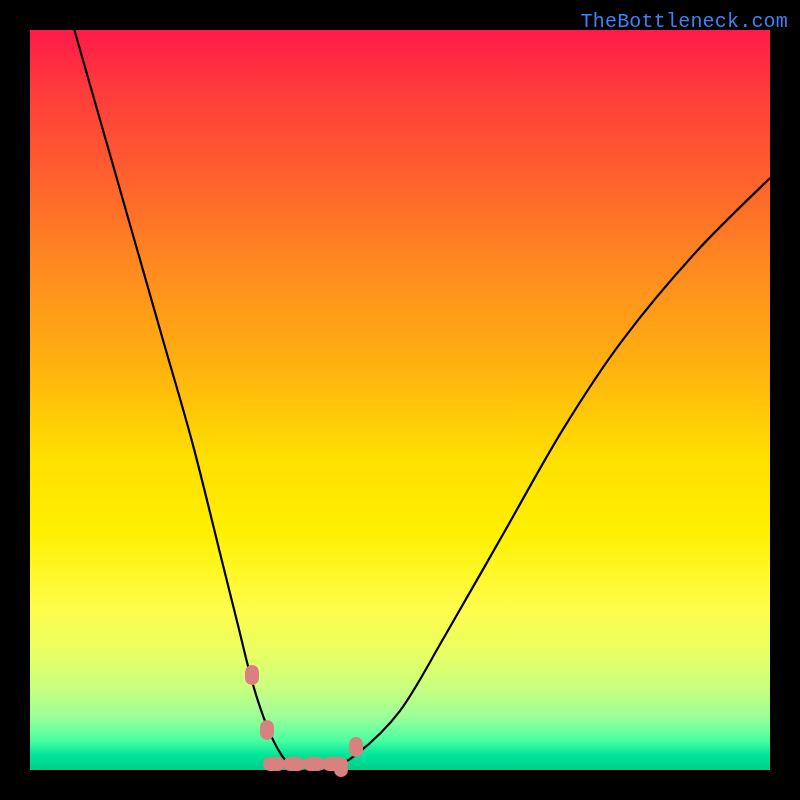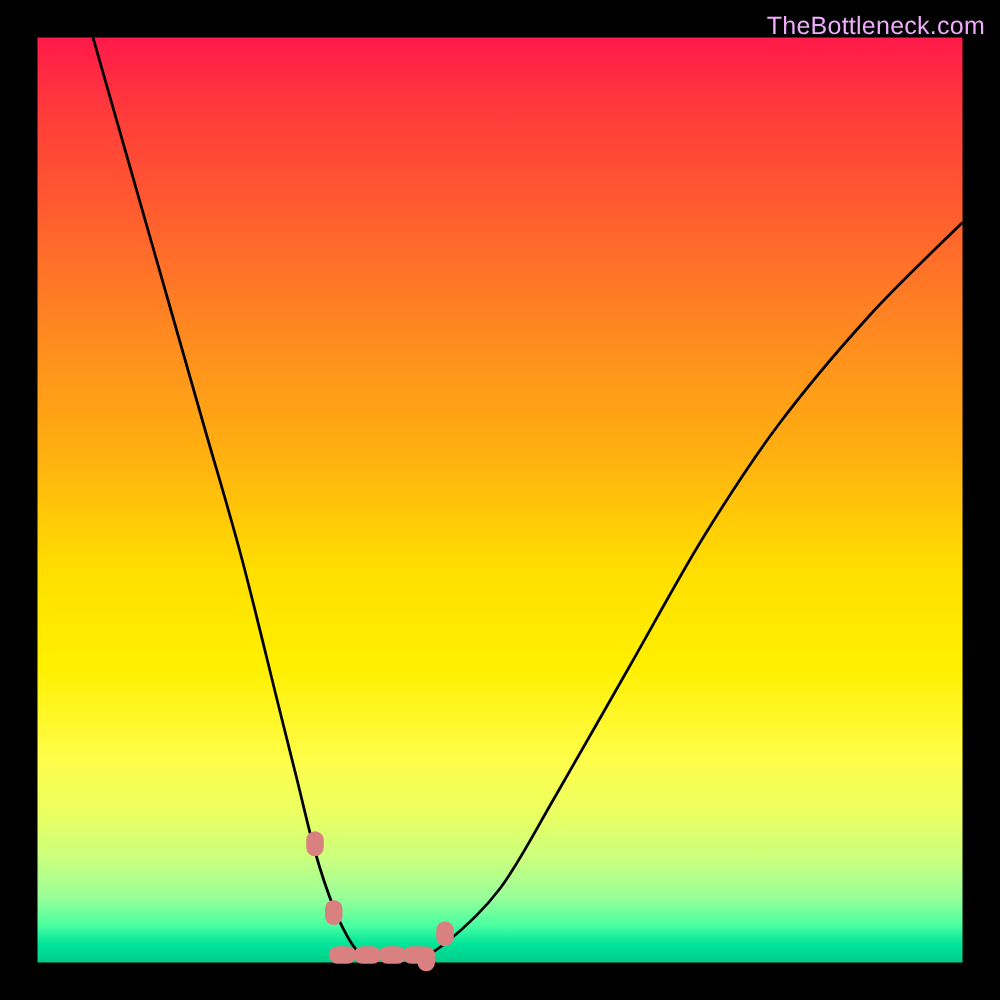--- a/index.html
+++ b/index.html
@@ -29,24 +29,24 @@
       #c8ff80 89%,
       #98ff9a 93%,
       #4affa0 96%,
       #00e59a 98%,
       #00cc88 100%);
   }
   .watermark {
     position: absolute;
     top: 10px;
     right: 12px;
-    font-family: Liberation Sans, sans-serif;
+    font-family: Liberation Mono, monospace;
     font-size: 20px;
     font-weight: 500;
-    color: #f0abfc;
+    color: #3b82f6;
     letter-spacing: 0.2px;
   }
   svg.curve {
     position: absolute;
     left: 0; top: 0;
     width: 740px; height: 740px;
     overflow: visible;
   }
   .marker {
     position: absolute;

